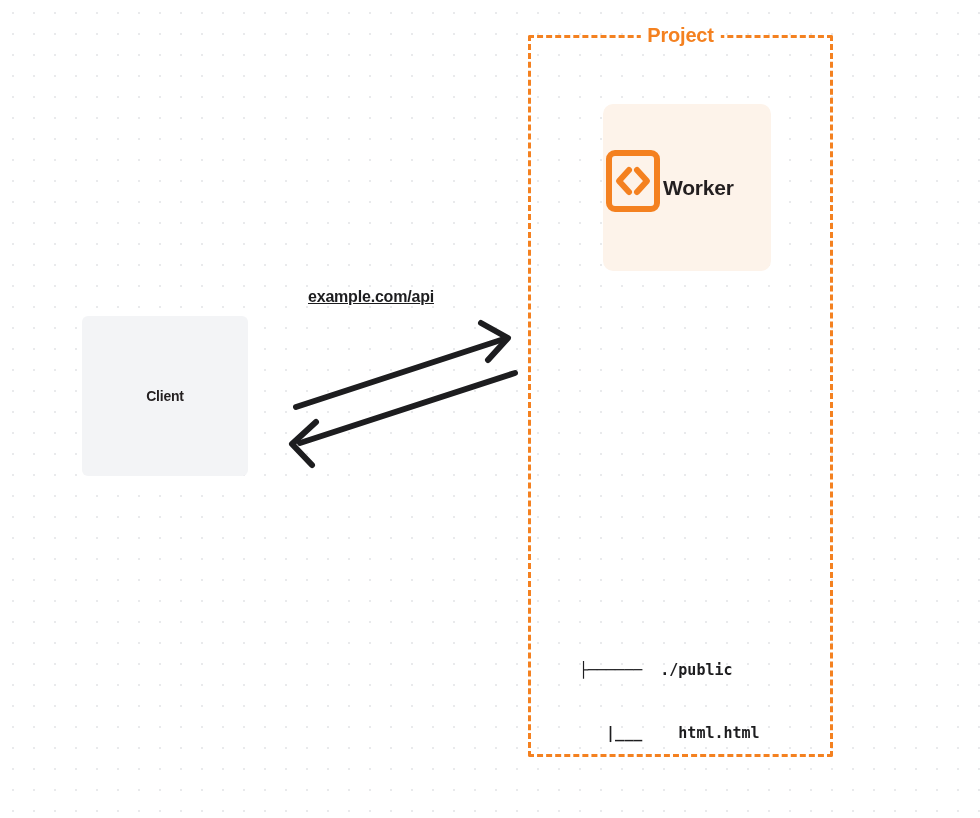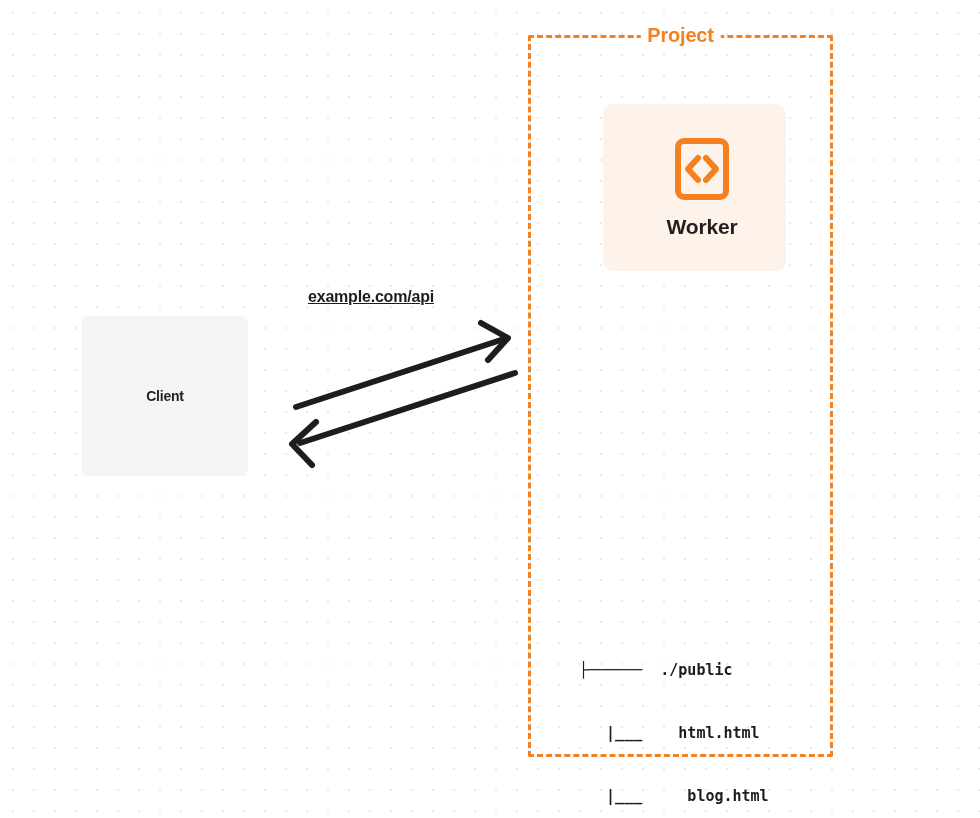--- a/index.html
+++ b/index.html
@@ -89,24 +89,22 @@
     letter-spacing: -0.2px;
     white-space: nowrap;
   }
 
   
   .card {
     position: absolute;
     background: #fdf3ea;
     border-radius: 10px;
     display: flex;
-    flex-direction: column;
+    flex-direction: row;
     align-items: center;
-    justify-content: center;
-    padding-left: 15px;
   }
   .card-worker {
     left: 72px;
     top: 66px;
     width: 168px;
     height: 167px;
   }
   .card-assets {
     left: 68px;
     top: 413px;
@@ -181,18 +179,17 @@
           <polyline points="33,21 43,32 33,43" fill="none" stroke="#f48120" stroke-width="6" stroke-linecap="round" stroke-linejoin="round"></polyline>
         </svg>
       </div>
       <div class="card-label">Worker</div>
     </div>
 
 
     <div class="file-tree">
       <span class="tree-row">├──────  ./public</span>
       <span class="tree-row">   |___    html.html</span>
-      <span class="tree-row">   |___     blog.html</span>
       
     </div>
 
   </div>
 </div>
 
 </body></html>

